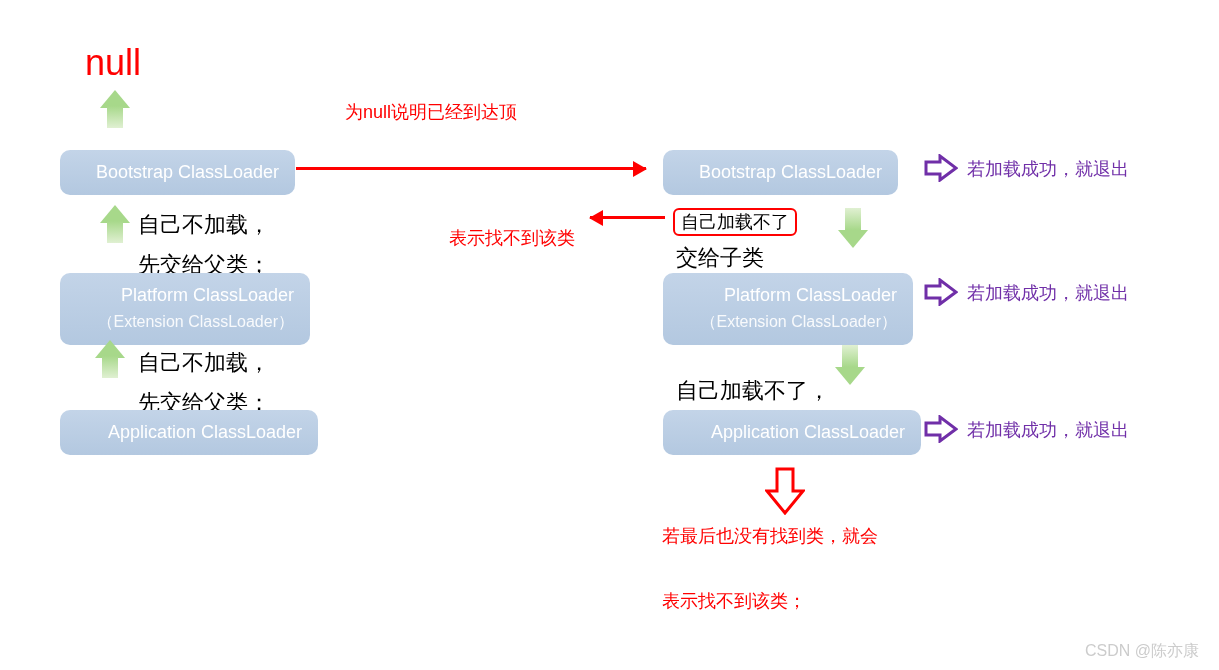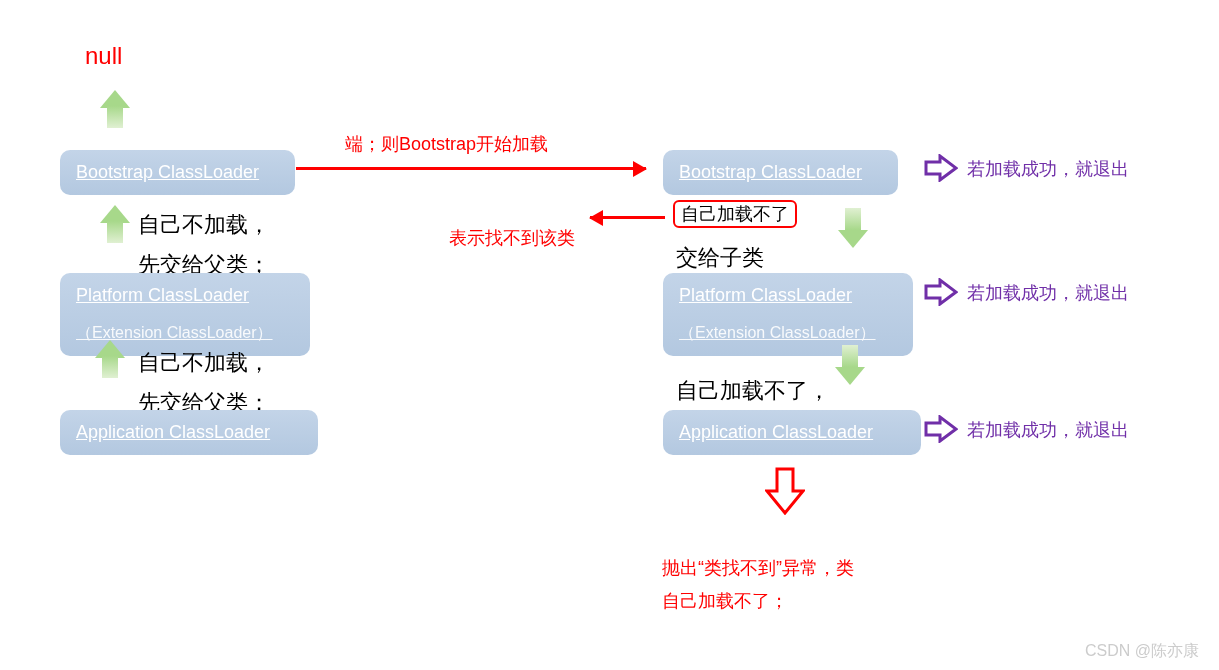--- a/index.html
+++ b/index.html
@@ -11,31 +11,30 @@
       font-family: "Microsoft YaHei", Arial, sans-serif;
       font-size: 18px;
     }
     .classloader-box {
       position: absolute;
       background: linear-gradient(to bottom, #c3d4e8, #b3c8e0);
       border-radius: 10px;
       padding: 12px 16px;
       display: flex;
       flex-direction: column;
-      align-items: flex-start;
+      align-items: flex-end;
       justify-content: center;
       color: #ffffff;
       font-size: 18px;
-      text-decoration: underline;
     }
     .classloader-sub {
       color: #ffffff;
       font-size: 16px;
       opacity: 0.9;
-      margin-top: 17px;
+      margin-top: 6px;
     }
     .label-text {
       position: absolute;
       color: #000000;
       line-height: 1.8;
       font-size: 22px;
     }
     .red-text {
       position: absolute;
       color: #ff0000;
@@ -43,21 +42,21 @@
       font-size: 18px;
     }
     .purple-text {
       position: absolute;
       color: #702fa8;
       font-size: 18px;
     }
     .null-text {
       position: absolute;
       color: #ff0000;
-      font-size: 24px;
+      font-size: 36px;
       font-family: Arial, sans-serif;
     }
     .boxed-text {
       position: absolute;
       color: #000000;
       border: 2px solid #ff0000;
       border-radius: 6px;
       padding: 0px 6px;
       font-size: 18px;
     }
@@ -181,33 +180,32 @@
 <div class="label-text" style="left:138px; top:343px;">
   <span>自己不加载，</span><br>
   <span>先交给父类；</span>
 </div>
 
 <div class="classloader-box" style="left:60px; top:410px; width:258px;">
   <span>Application ClassLoader</span>
 </div>
 
 <div class="red-text" style="left:345px; top:96px;">
-  <br>
-  <span>端；则Bootstrap开始加载</span>
+  <span>为null说明已经到达顶</span><br>
 </div>
 <div class="red-long-right" style="left:296px; top:167px; width:350px;"></div>
 
 <div class="red-text" style="left:449px; top:204px;margin-top:18px;">表示找不到该类</div>
 <div class="red-long-left" style="left:590px; top:216px; width:75px;"></div>
 
 <div class="classloader-box" style="left:663px; top:150px; width:235px;">
   <span>Bootstrap ClassLoader</span>
 </div>
 
-<div class="boxed-text" style="left:673px; top:200px;font-family:Liberation Mono, monospace;">自己加载不了</div>
+<div class="boxed-text" style="left:673px; top:208px;font-family:Liberation Mono, monospace;">自己加载不了</div>
 <div class="label-text" style="left:676px; top:238px;">交给子类</div>
 <div class="green-down-arrow" style="left:838px; top:208px;"></div>
 
 <div class="classloader-box" style="left:663px; top:273px; width:250px;">
   <span>Platform ClassLoader</span>
   <span class="classloader-sub">（Extension ClassLoader）</span>
 </div>
 
 <div class="label-text" style="left:676px; top:327px;margin-top:44px;">
   <span>自己加载不了，</span><br>
@@ -218,23 +216,23 @@
 <div class="classloader-box" style="left:663px; top:410px; width:258px;">
   <span>Application ClassLoader</span>
 </div>
 
 <div class="red-down-arrow" style="left:765px; top:467px;">
   <svg width="40" height="48" viewBox="0 0 40 48">
     <path d="M12 2 L28 2 L28 24 L38 24 L20 46 L2 24 L12 24 Z" fill="none" stroke="#ff0000" stroke-width="3"></path>
   </svg>
 </div>
 <div class="red-text" style="left:662px; top:520px;">
+  <span>若最后也没有找到类，就会</span><br>
   <br>
-  <span>抛出“类找不到”异常，类</span><br>
-  <span>自己加载不了；</span>
+  <span>表示找不到该类；</span>
 </div>
 
 <div class="purple-arrow" style="left:924px; top:154px;">
   <svg width="34" height="28" viewBox="0 0 34 28">
       <path d="M2 8 L16 8 L16 2 L32 14 L16 26 L16 20 L2 20 Z" fill="none" stroke="#702fa8" stroke-width="3"></path>
     </svg>
 </div>
 <div class="purple-text" style="left:967px; top:157px;">若加载成功，就退出</div>
 
 <div class="purple-arrow" style="left:924px; top:278px;">

